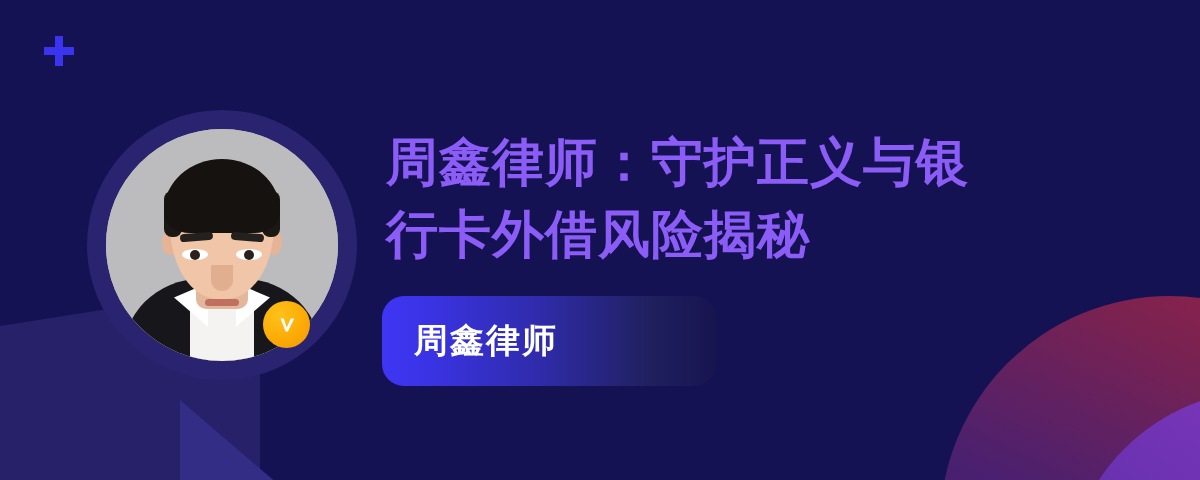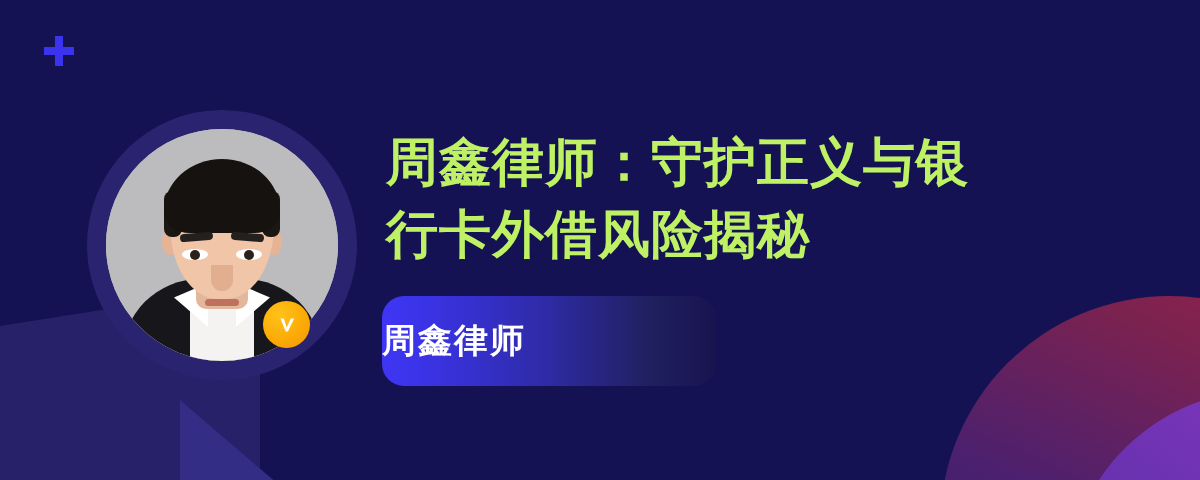--- a/index.html
+++ b/index.html
@@ -279,21 +279,21 @@
     justify-content: center;
   }
   .verified-badge svg { display: block; }
 
   
   .headline {
     position: absolute;
     left: 386px;
     top: 126px;
     width: 700px;
-    color: #bef264;
+    color: #8b5cf6;
     font-size: 52px;
     line-height: 72px;
     font-weight: bold;
     letter-spacing: 1px;
     white-space: pre-line;
   }
 
   .name-pill {
     position: absolute;
     left: 382px;
@@ -303,20 +303,21 @@
     border-radius: 22px;
     background: linear-gradient(90deg, #3f36f5 0%, #3a33e4 14%, #2f2ba8 48%, #20205f 80%, #171450 100%);
     display: flex;
     align-items: center;
   }
   .name-pill-label {
     color: #ffffff;
     font-size: 34px;
     font-weight: bold;
     letter-spacing: 2px;
+    margin-left: 32px;
   }
 </style>
 </head>
 <body>
 
 <div id="stage">
 
   <div class="bg-layer">
     <div class="deco-block-left"></div>
     <div class="deco-block-left2"></div>

